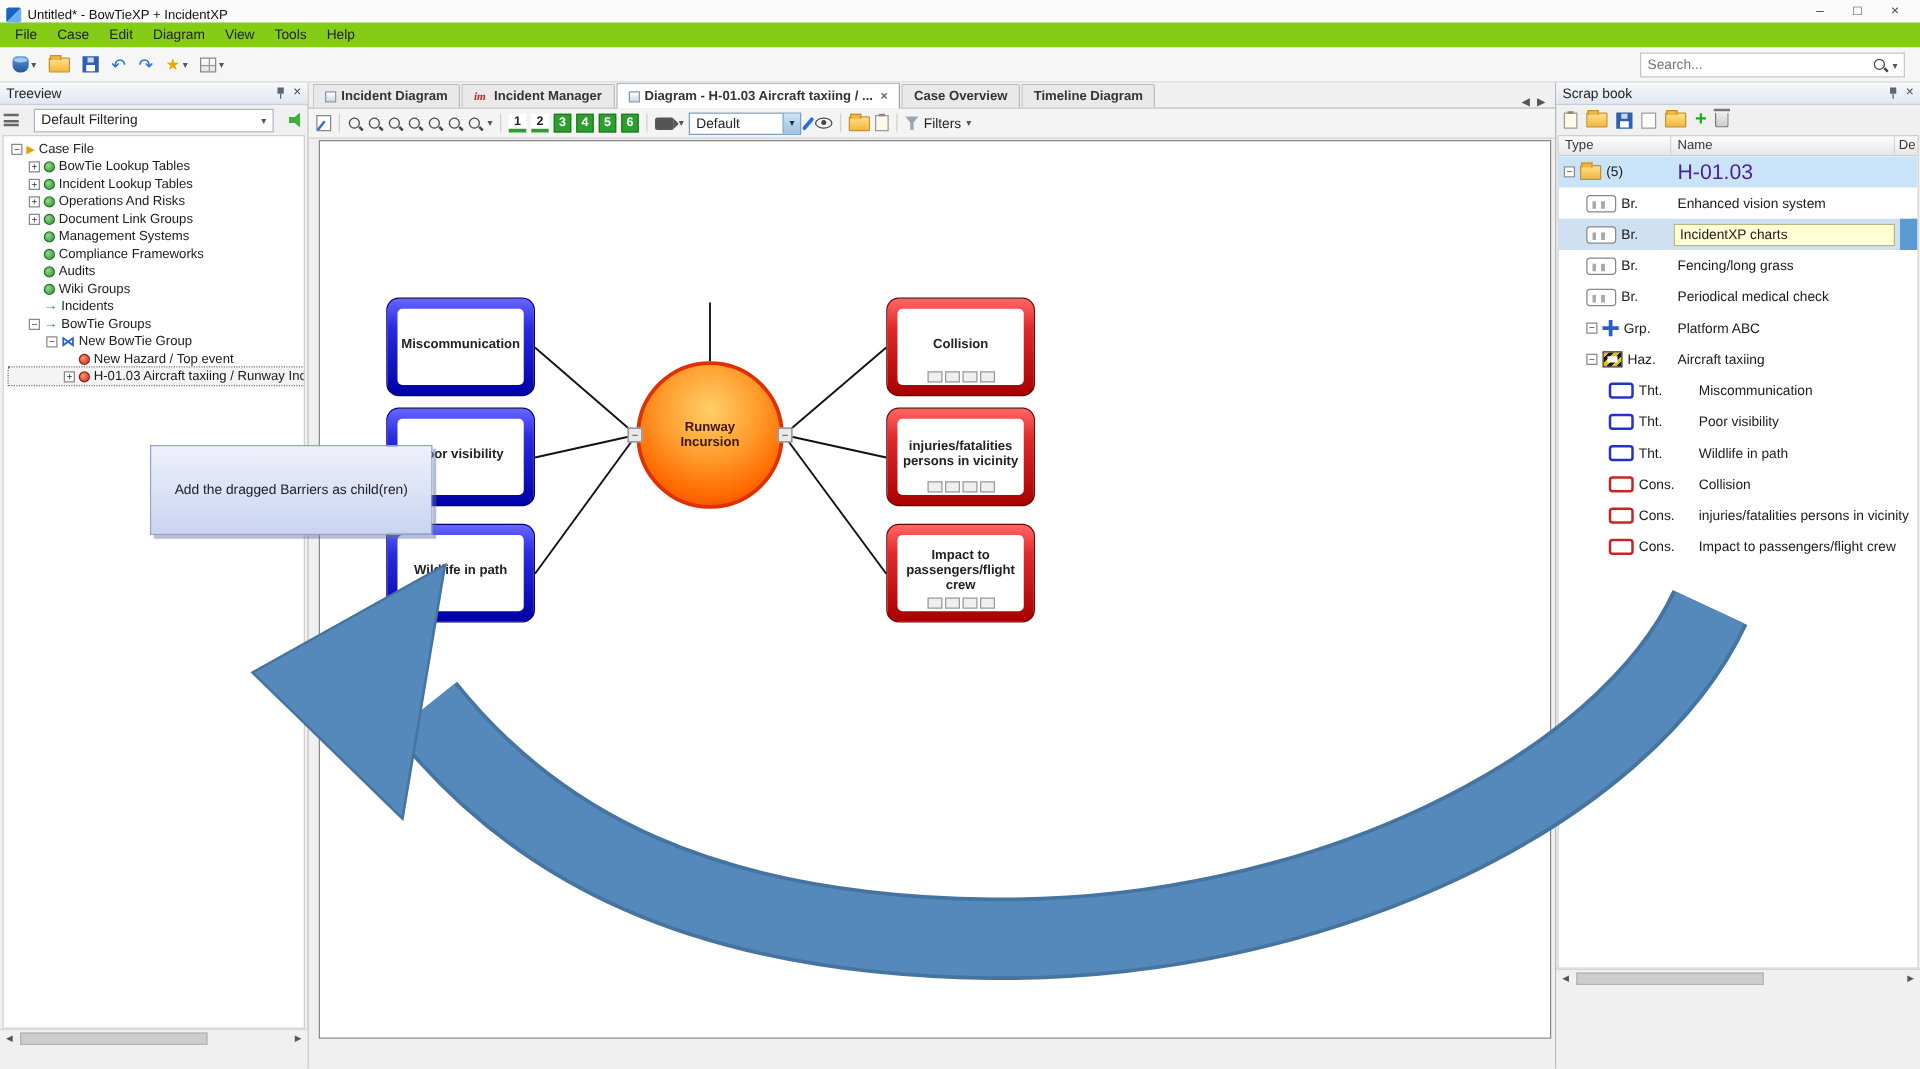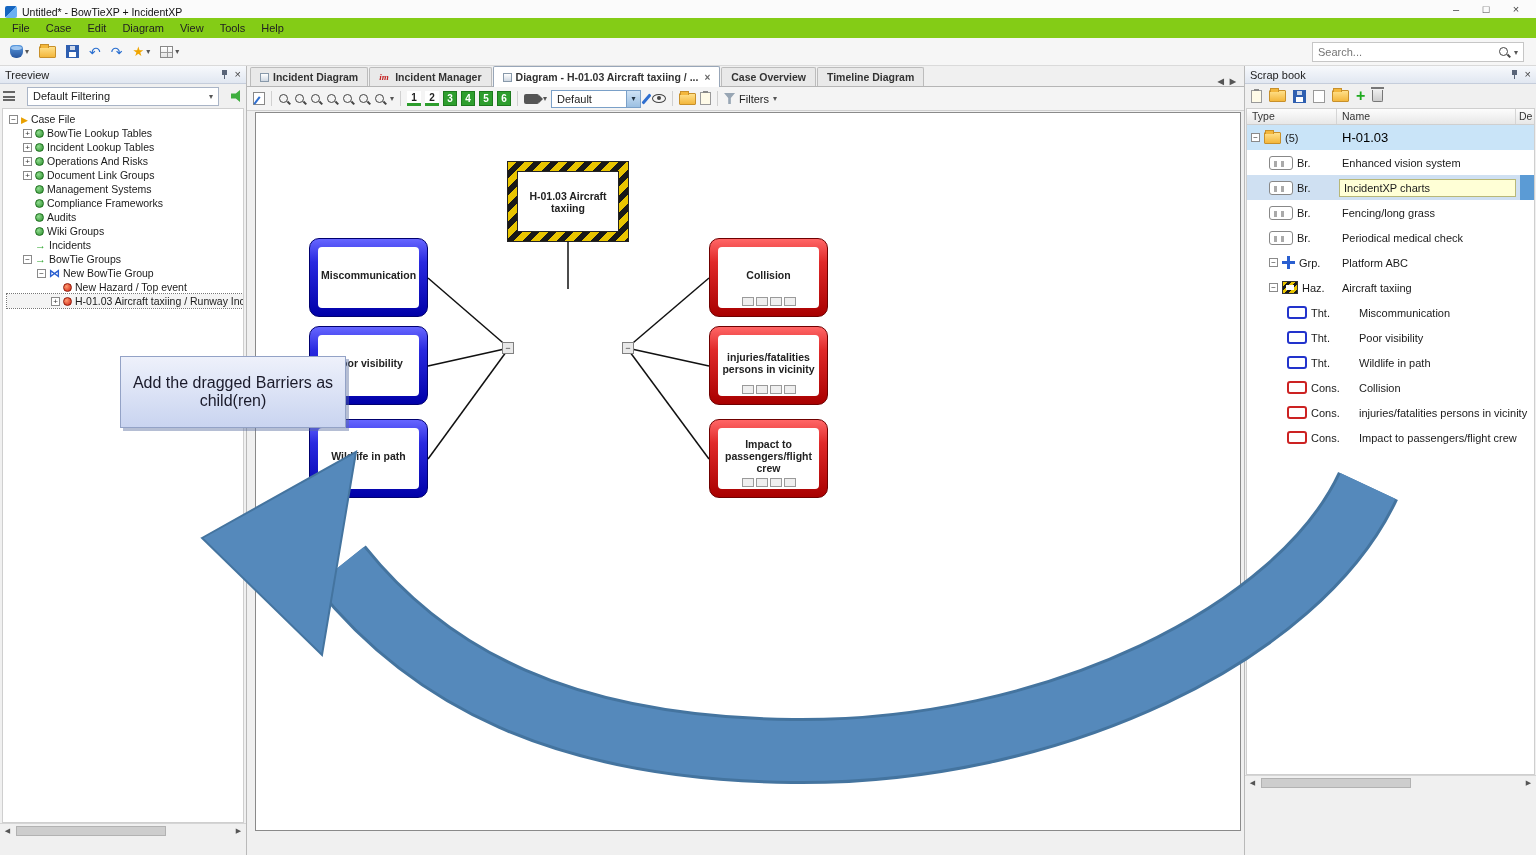--- a/index.html
+++ b/index.html
@@ -135,39 +135,39 @@
 .col-name { flex:1; padding:1px 5px; border-right:1px solid #d5d5d5; }
 .col-de { width:18px; padding:1px 3px; }
 .sb-rows { flex:1; background:#fff; border:1px solid #cfcfcf; border-top:none; margin:0 1px; overflow:hidden; }
 .sb-row { height:25px; display:flex; align-items:center; gap:4px; position:relative; padding-left:4px; }
 .sb-row .rname { position:absolute; left:95px; white-space:nowrap; color:#1a1a1a; }
 .sb-row.rd2 .rname { left:112px; }
 .sb-row.rd1 { padding-left:22px; }
 .sb-row.rd2 { padding-left:40px; }
 .sb-row .rtype { color:#1a1a1a; }
 .sb-row.group-row { background:#c9e4f8; }
-.sb-row.group-row .rname { color:#000000; font-size:13px; }
+.sb-row.group-row .rname { color:#4c1d95; font-size:17px; }
 .sb-row.selected { background:#cfe0f2; }
 .sb-row.selected .rname { background:#ffffd6; border:1px solid #b8b878; padding:2px 6px 2px 4px; left:92px; right:18px; }
 .sel-end { position:absolute; right:0; top:0; width:14px; height:25px; background:#5b9bd5; }
 .i-barrier { width:24px; height:14px; border:1px solid #888; border-radius:3px; background:#fff; position:relative; flex:none; }
 .i-barrier::before { content:""; position:absolute; left:4px; right:4px; bottom:2px; height:6px; background:repeating-linear-gradient(90deg,#aaa 0 3px,transparent 3px 7px); }
 .i-threat-sm { width:20px; height:13px; border:2px solid #2233cc; border-radius:3px; background:#fff; flex:none; }
 .i-cons-sm { width:20px; height:13px; border:2px solid #cc2222; border-radius:3px; background:#fff; flex:none; }
 .i-haz-sm { width:16px; height:13px; border:1px solid #333; background:repeating-linear-gradient(135deg,#e8c400 0 3px,#181818 3px 6px); position:relative; flex:none; }
 .i-haz-sm::after { content:""; position:absolute; inset:3px; background:#fff; }
 .i-group-sm { width:13px; height:13px; position:relative; flex:none; }
 .i-group-sm::before { content:""; position:absolute; left:5px; top:0; width:3px; height:13px; background:#2a5fd0; }
 .i-group-sm::after { content:""; position:absolute; top:5px; left:0; width:13px; height:3px; background:#2a5fd0; }
 .sb-hscroll { height:14px; background:#f0f0f0; border-top:1px solid #d5d5d5; display:flex; align-items:center; }
 .sb-bottom-gray { height:66px; background:#f0f0f0; }
 
 
 .drag-arrow-svg { position:absolute; left:0; top:0; width:1536px; height:855px; pointer-events:none; z-index:40; }
-.drag-tooltip { position:absolute; left:120px; top:356px; width:226px; height:72px; background:linear-gradient(180deg,#eef1fb,#c9d4f0); border:1px solid #93a2c6; box-shadow:3px 3px 0 rgba(90,110,160,0.45); display:flex; align-items:center; justify-content:center; text-align:center; z-index:50; font-size:16px; color:#1a1a2a; padding:4px 10px; }
+.drag-tooltip { position:absolute; left:120px; top:356px; width:226px; height:72px; background:linear-gradient(180deg,#eef1fb,#c9d4f0); border:1px solid #93a2c6; box-shadow:3px 3px 0 rgba(90,110,160,0.45); display:flex; align-items:center; justify-content:center; text-align:center; z-index:50; font-size:11px; color:#1a1a2a; padding:4px 10px; }
 </style>
 </head>
 <body>
 
 <div class="titlebar">
   <span class="app-logo"></span>
   <span class="title-text">Untitled* - BowTieXP + IncidentXP</span>
   <div class="win-controls">
     <span class="win-btn">–</span>
     <span class="win-btn">□</span>
@@ -382,24 +382,24 @@
         <svg class="links">
           <line x1="312" y1="129" x2="312" y2="176" stroke="#111" stroke-width="1.5"></line>
           <line x1="172" y1="165" x2="253" y2="235" stroke="#111" stroke-width="1.5"></line>
           <line x1="172" y1="253" x2="253" y2="235" stroke="#111" stroke-width="1.5"></line>
           <line x1="172" y1="346" x2="253" y2="235" stroke="#111" stroke-width="1.5"></line>
           <line x1="371" y1="235" x2="453" y2="165" stroke="#111" stroke-width="1.5"></line>
           <line x1="371" y1="235" x2="453" y2="253" stroke="#111" stroke-width="1.5"></line>
           <line x1="371" y1="235" x2="453" y2="346" stroke="#111" stroke-width="1.5"></line>
         </svg>
 
-        <div class="hazard-box">
-          <div class="hazard-inner">H-01.03 Aircraft taxiing</div>
-        </div>
-
+
+        <div class="topevent-circle">
+          <span>Runway Incursion</span>
+        </div>
 
         <div class="bt-box threat" style="left:53px; top:125px;">
           <div class="box-inner">
               <span>Miscommunication</span>
             </div>
         </div>
         <div class="bt-box threat" style="left:53px; top:213px;">
           <div class="box-inner">
               <span>Poor visibility</span>
             </div>

